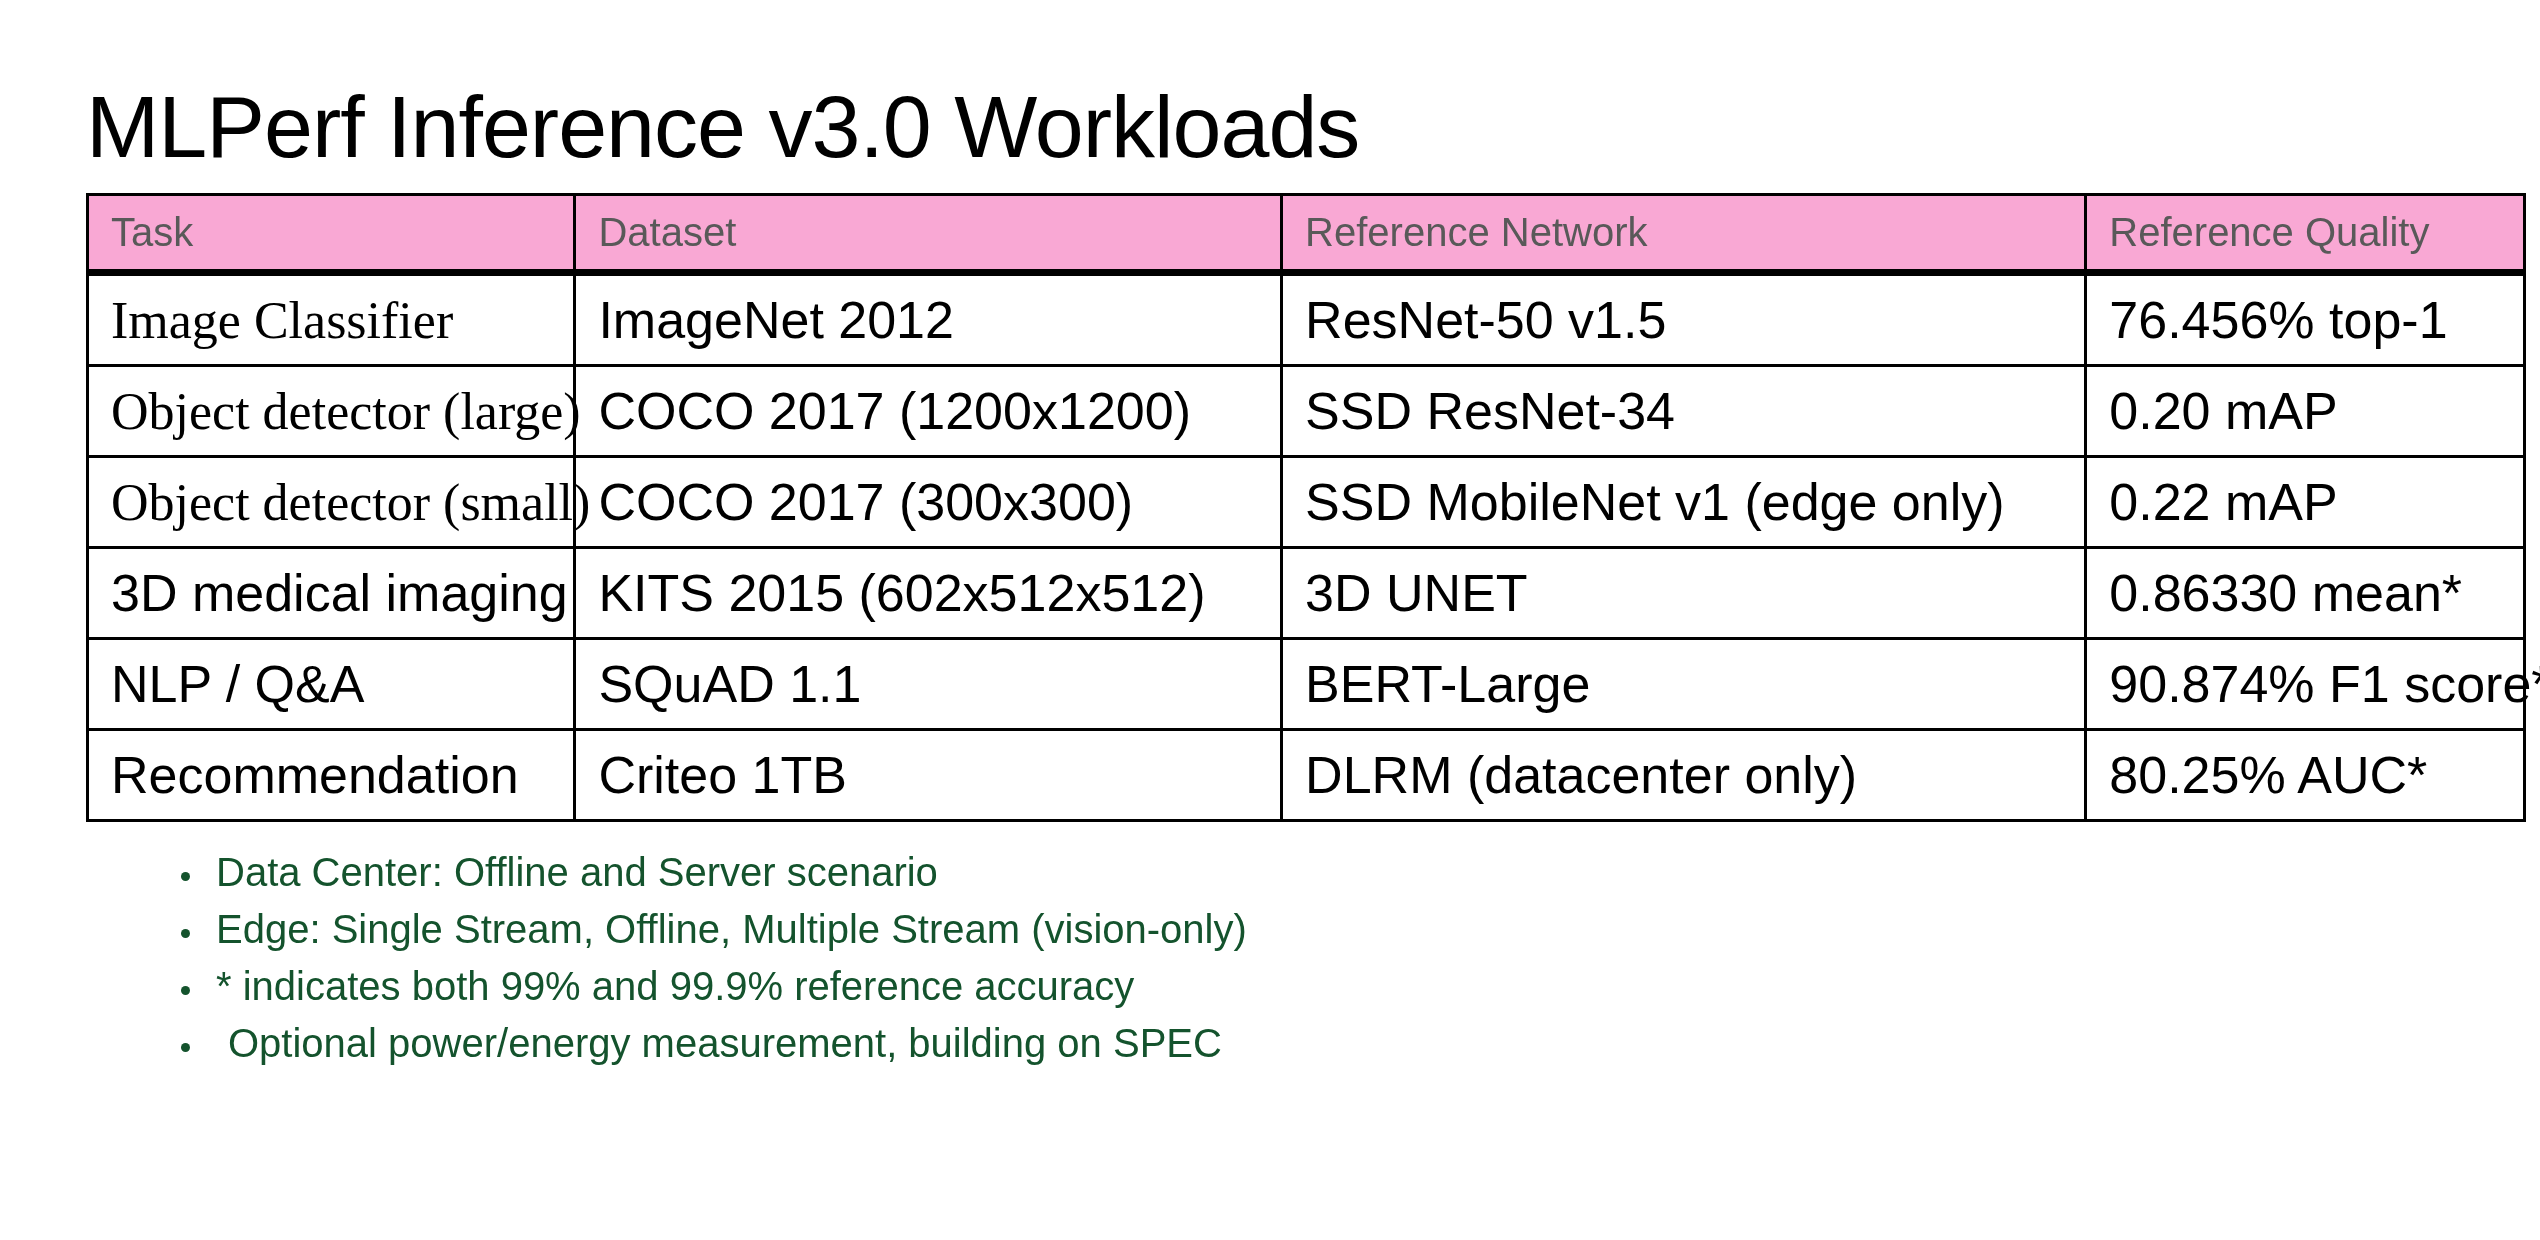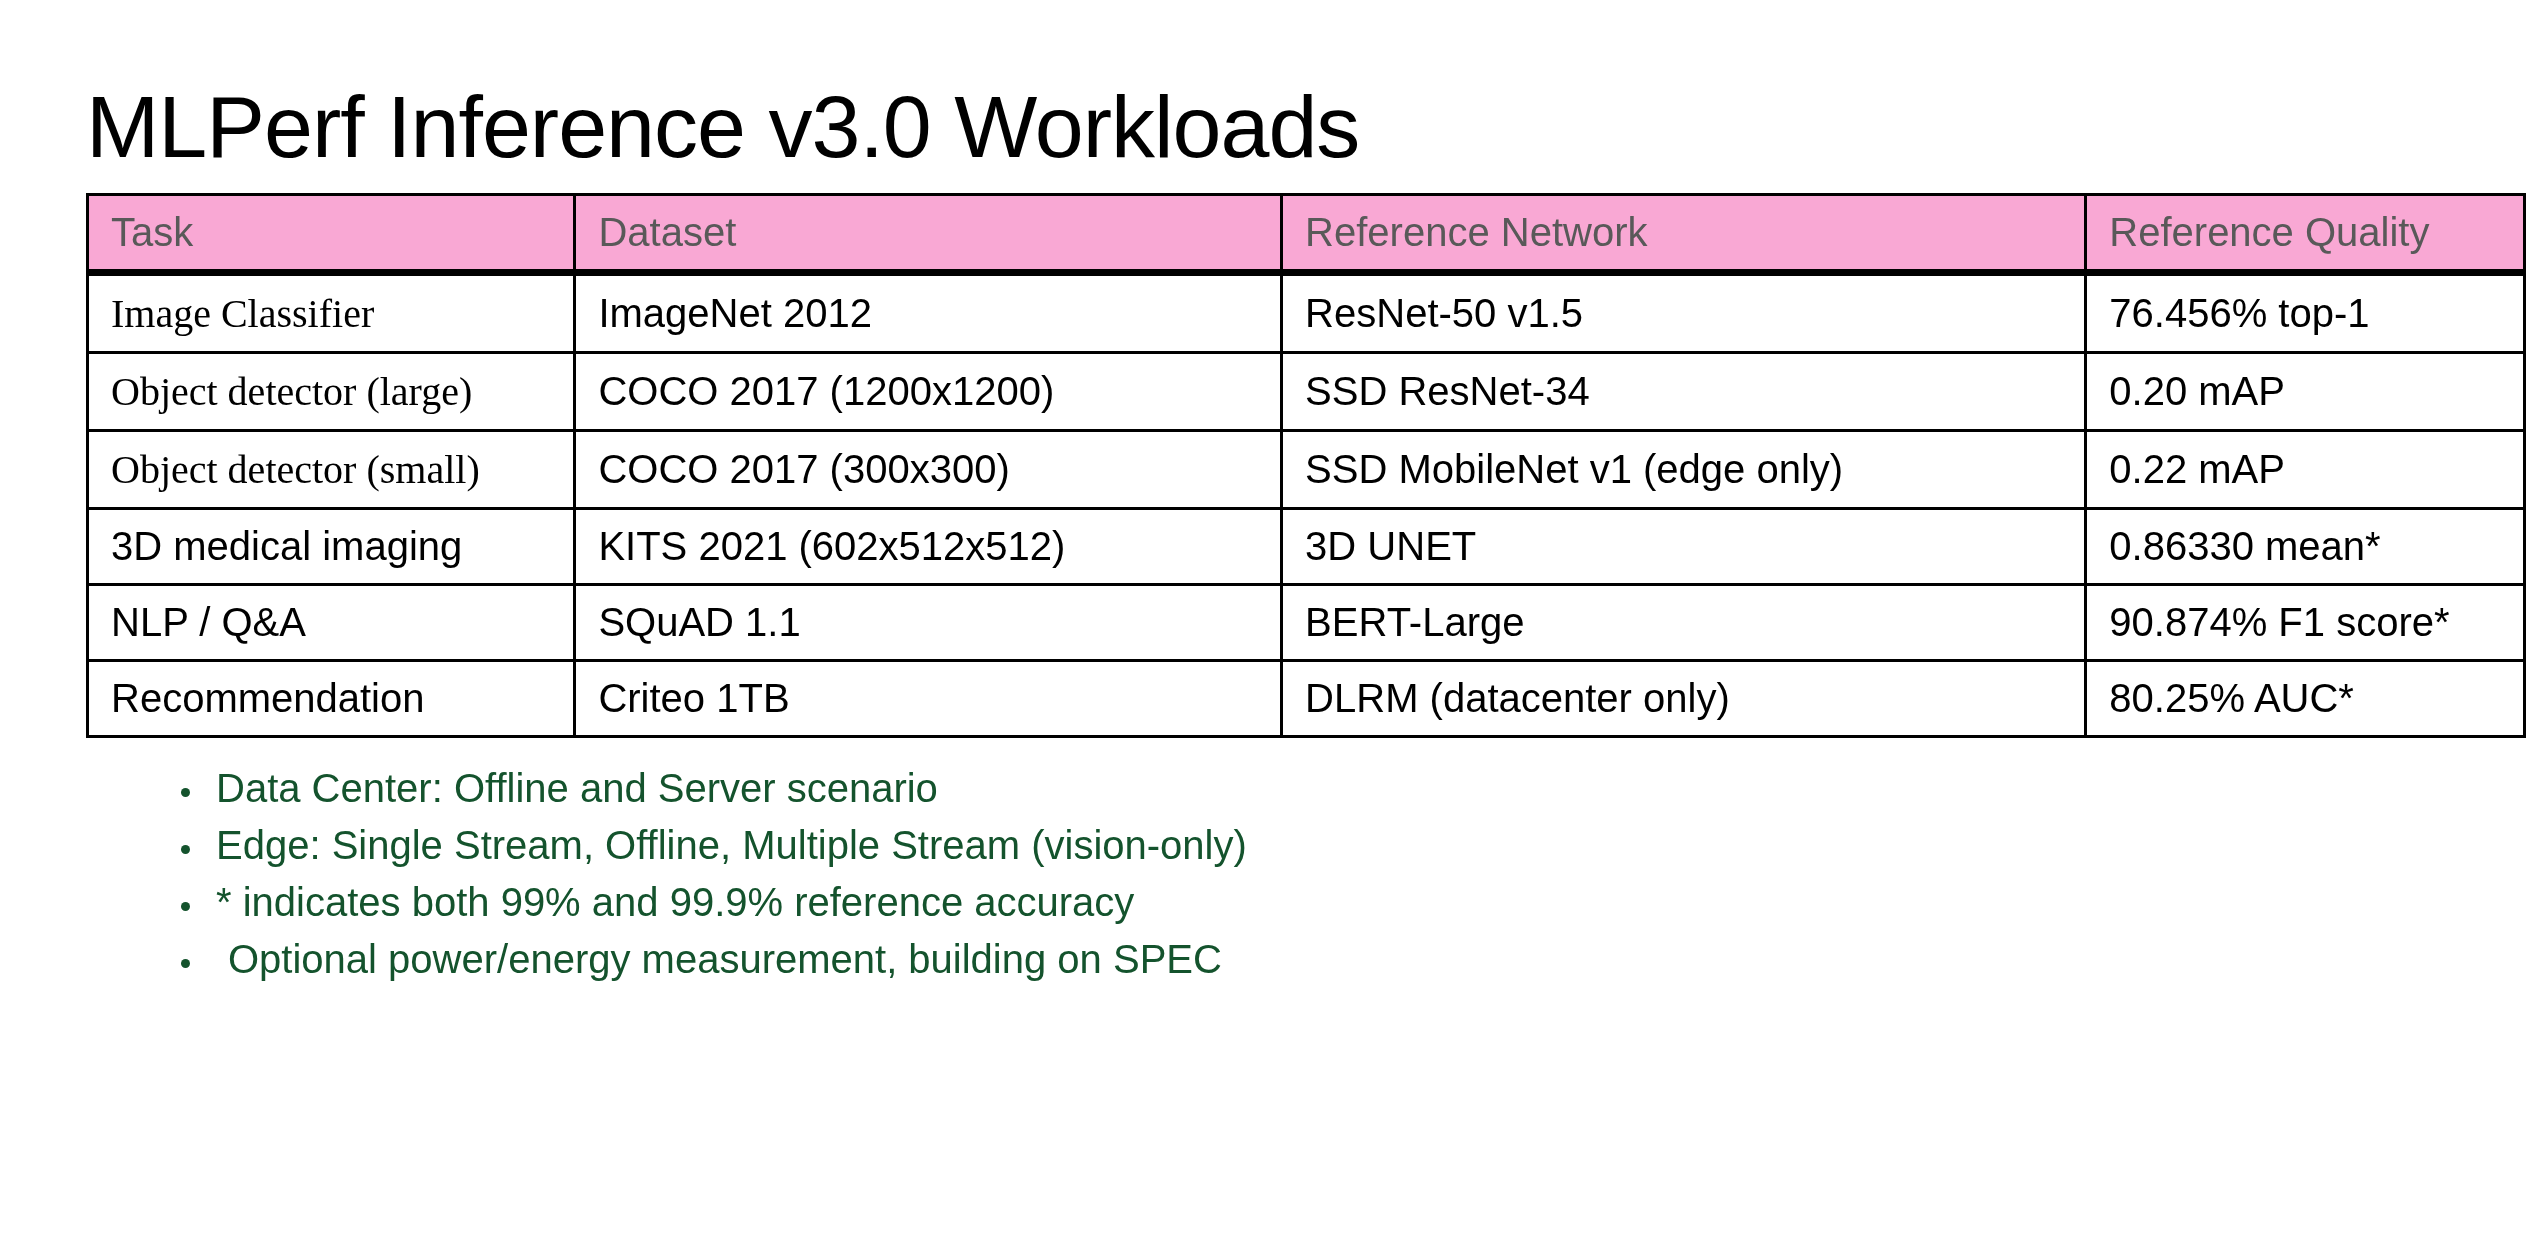--- a/index.html
+++ b/index.html
@@ -30,21 +30,21 @@
       color: #595959;
       font-weight: 400;
       font-size: 40px;
       text-align: left;
       padding: 14px 18px 14px 22px;
       border: 3px solid #000000;
       border-bottom: 7px solid #000000;
     }
     table.workloads td {
       border: 3px solid #000000;
-      font-size: 40px;
+      font-size: 52px;
       color: #000000;
       padding: 14px 18px 14px 22px;
       font-weight: 400;
       white-space: nowrap;
     }
     table.workloads td.task-cell {
       font-family: Georgia, 'Times New Roman', Times, serif;
     }
     col.col-task    { width: 20%; }
     col.col-dataset { width: 29%; }
@@ -105,21 +105,21 @@
       <td>0.20 mAP</td>
     </tr>
     <tr>
       <td class="task-cell">Object detector (small)</td>
       <td>COCO 2017  (300x300)</td>
       <td>SSD MobileNet v1 (edge only)</td>
       <td>0.22 mAP</td>
     </tr>
     <tr>
       <td>3D medical imaging</td>
-      <td>KITS 2021 (602x512x512)</td>
+      <td>KITS 2015 (602x512x512)</td>
       <td>3D UNET</td>
       <td>0.86330 mean*</td>
     </tr>
     <tr>
       <td>NLP / Q&amp;A</td>
       <td>SQuAD 1.1</td>
       <td>BERT-Large</td>
       <td>90.874% F1 score*</td>
     </tr>
     <tr>

